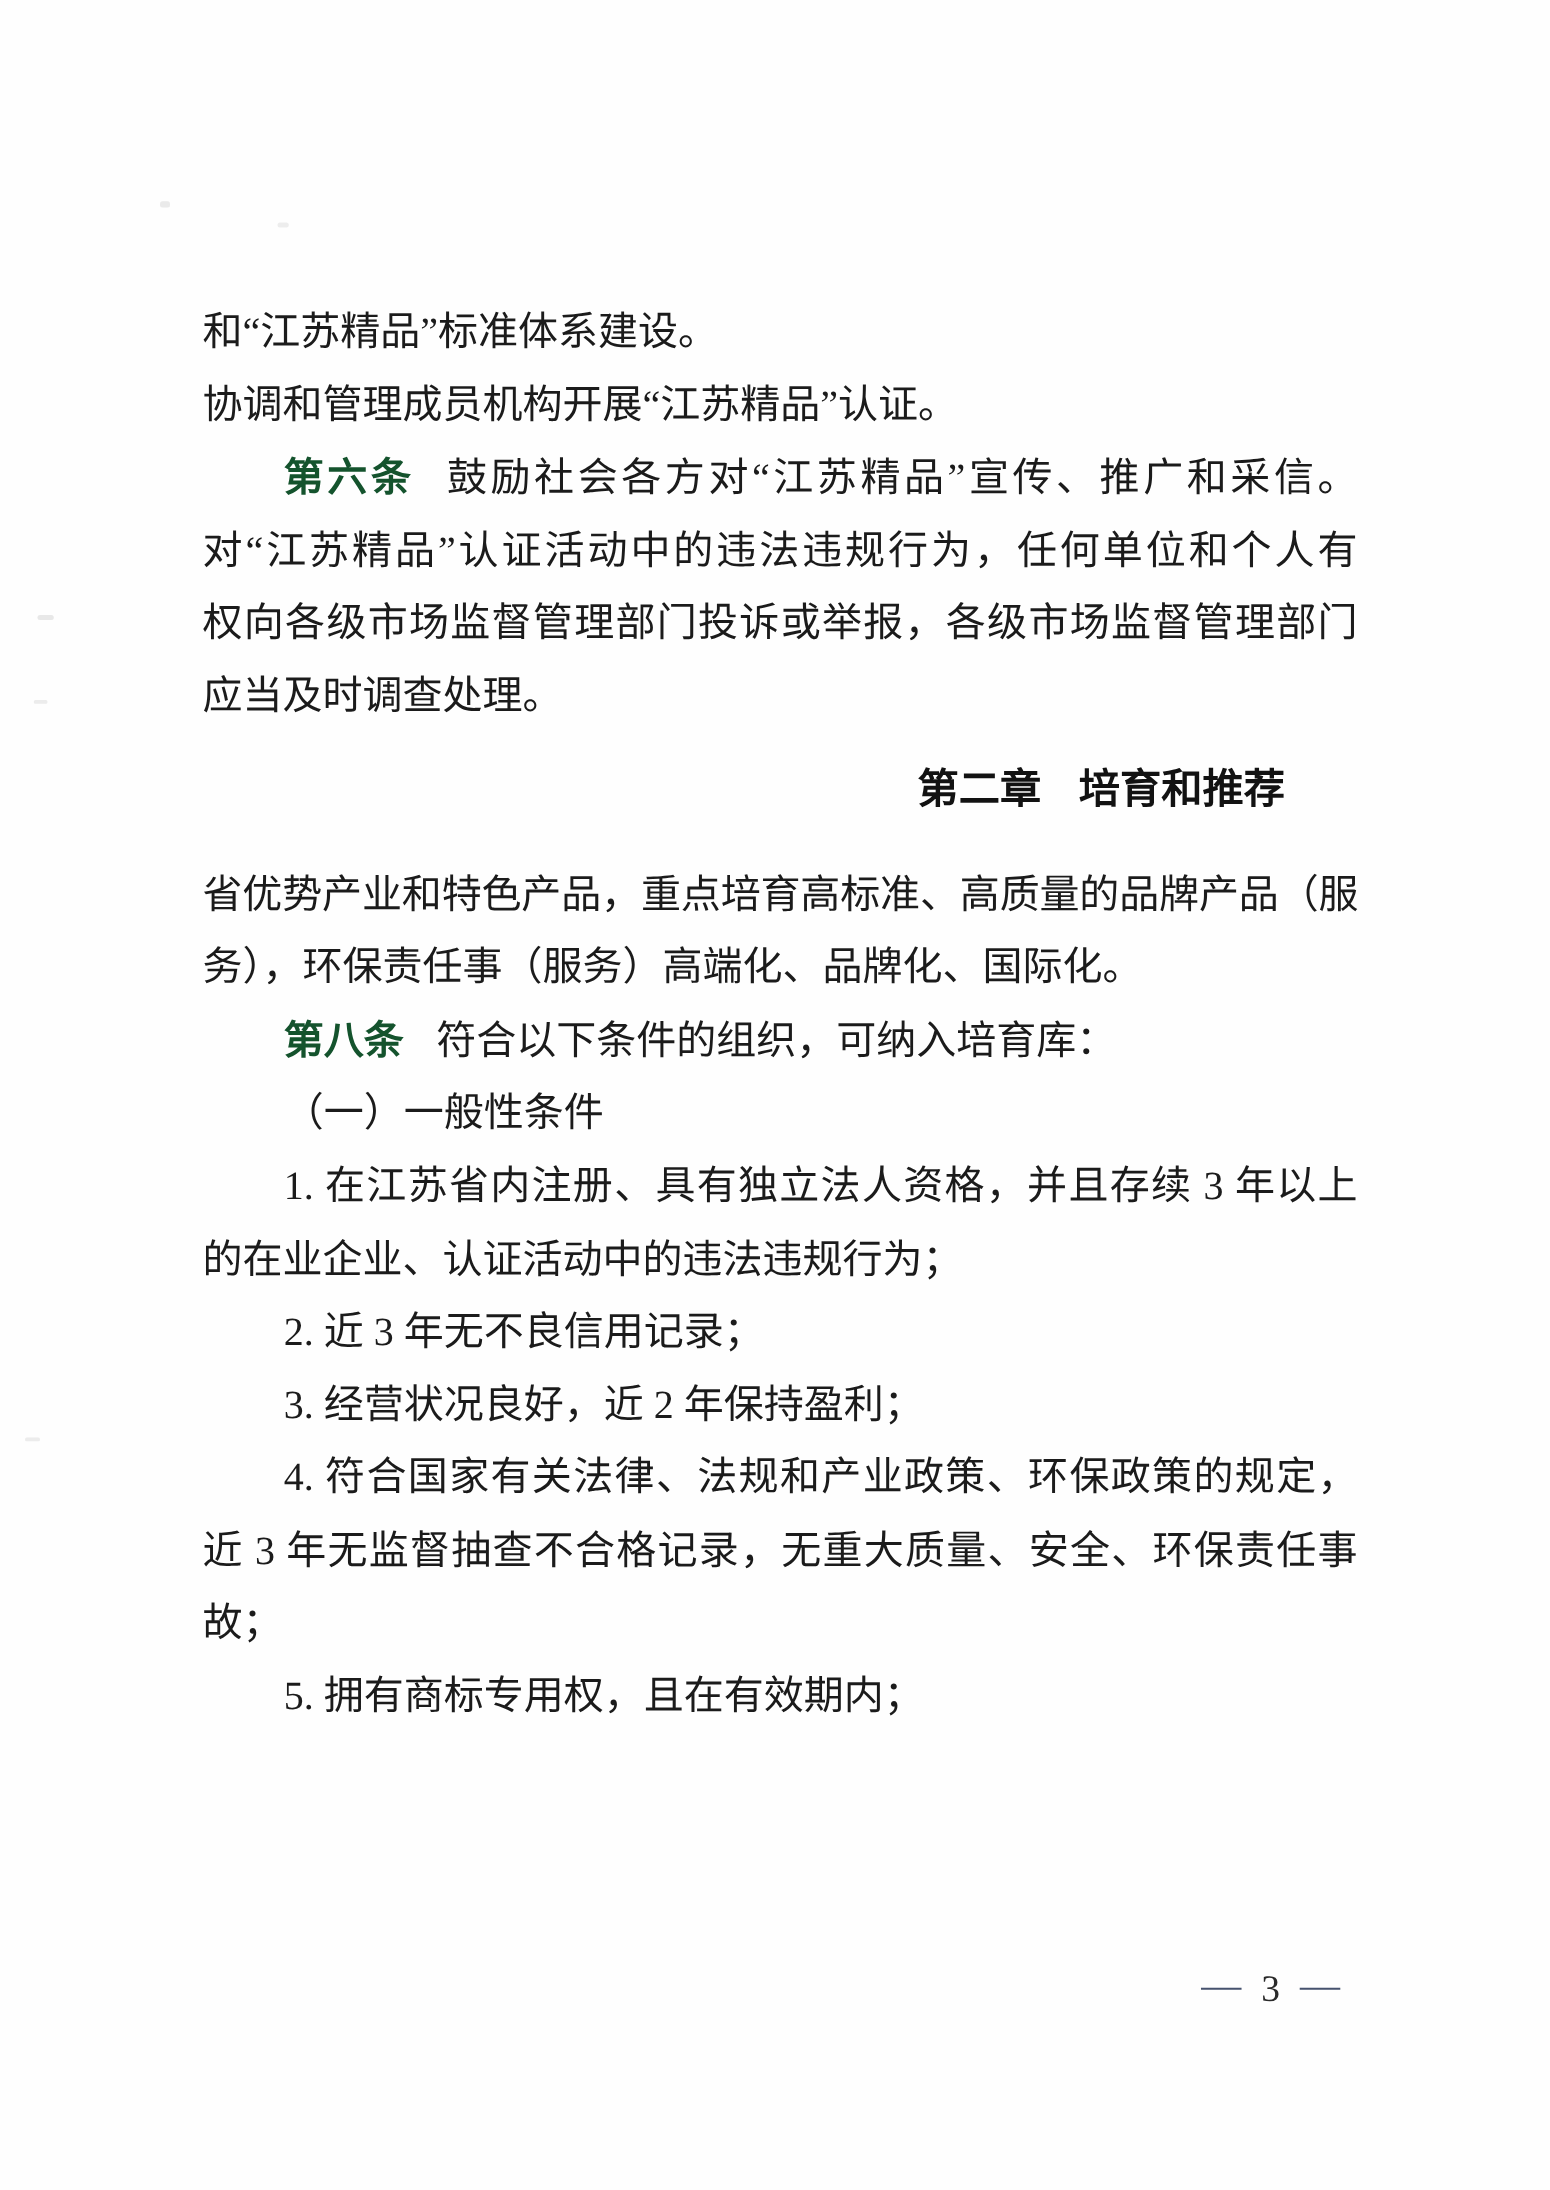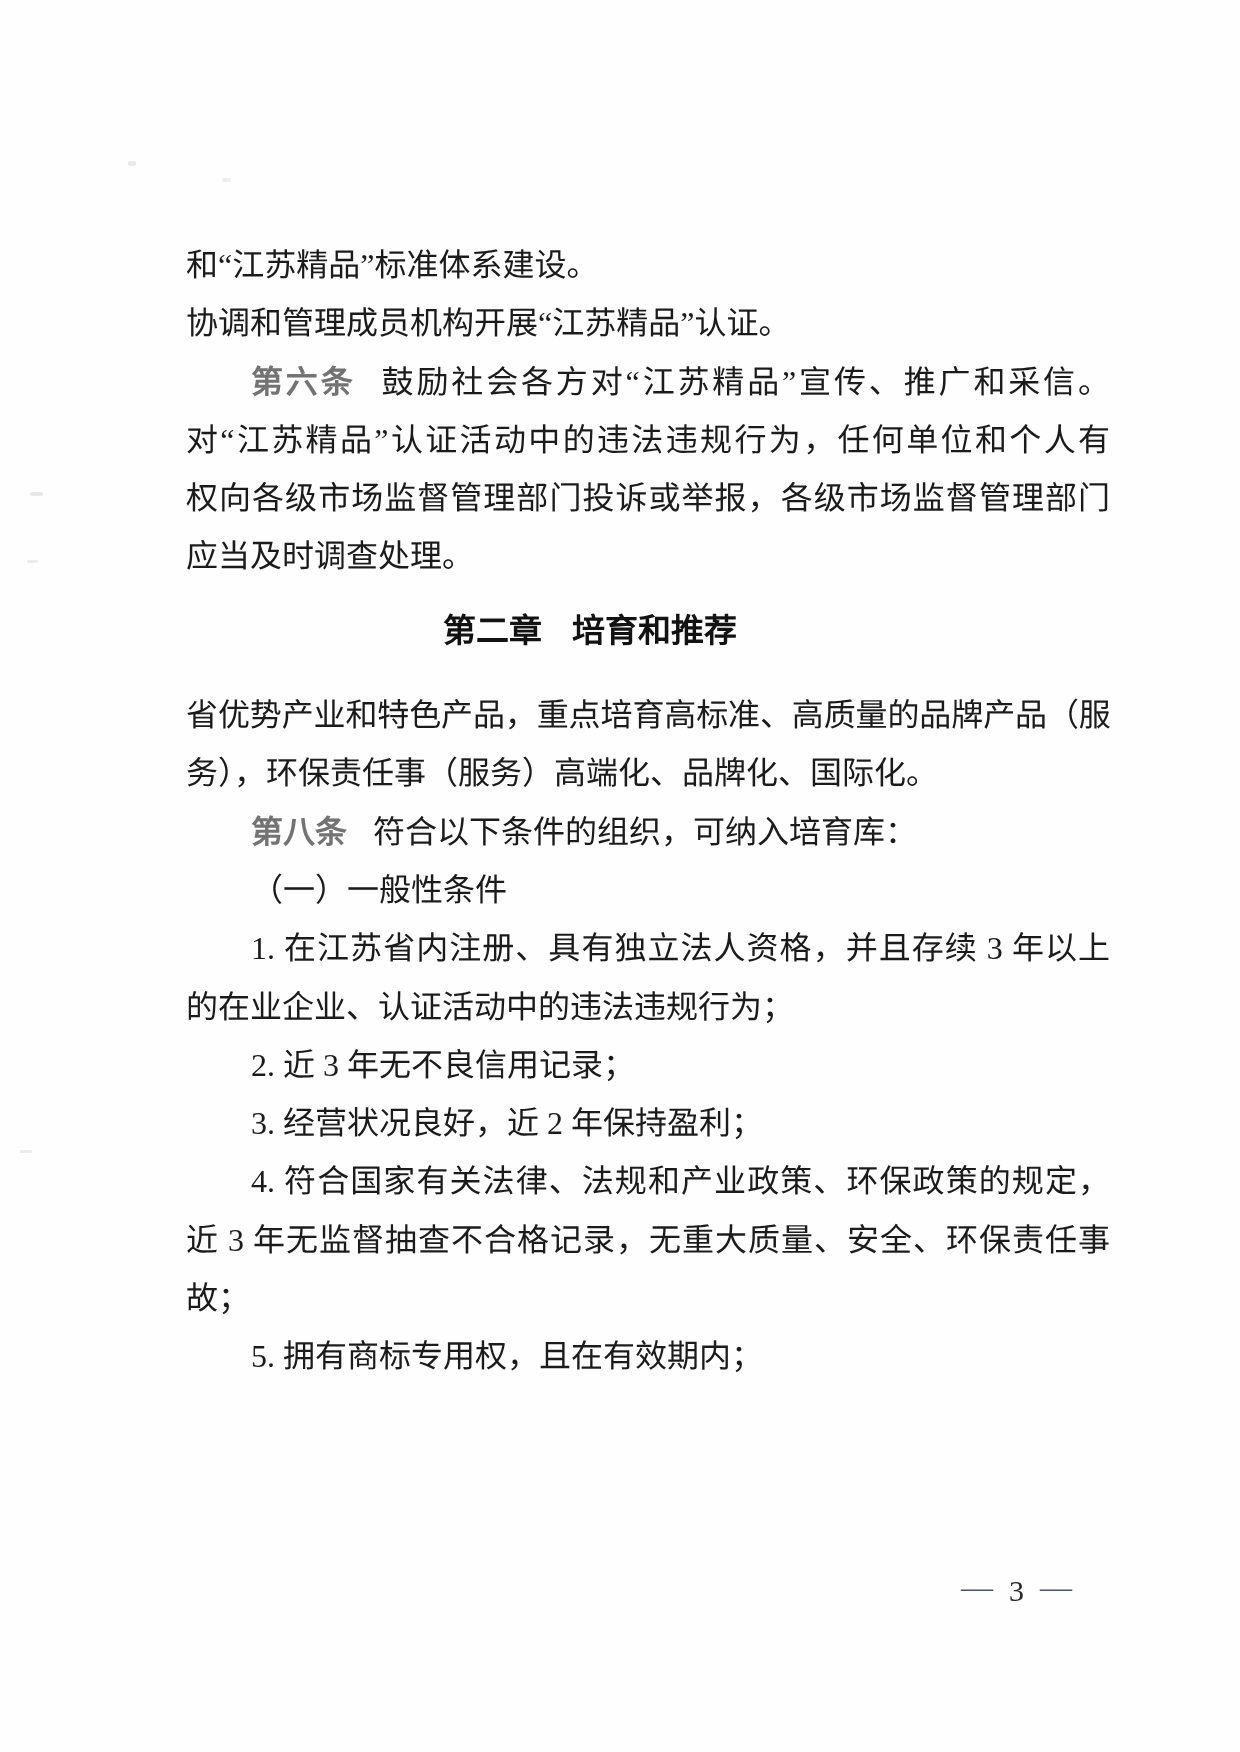--- a/index.html
+++ b/index.html
@@ -7,48 +7,48 @@
     position: relative;
     width: 1240px;
     height: 1752px;
     background: #fefefe;
     overflow: hidden;
     font-family: "Liberation Serif", "DejaVu Serif", serif;
     color: #1b1b1b;
   }
   .col {
     position: absolute;
-    left: 186px;
+    left: 162px;
     top: 236px;
     width: 924px;
     font-size: 32px;
   }
   .ln {
     height: 58.3px;
     line-height: 58.3px;
     white-space: nowrap;
   }
   .j {
     white-space: normal;
     text-align: justify;
     text-align-last: justify;
   }
   .ind { text-indent: 65px; }
   .tight { letter-spacing: -0.8px; }
   .lead {
     font-family: "Liberation Sans", "DejaVu Sans", sans-serif;
     font-weight: 700;
     margin-right: 26px;
-    color: #737373;
+    color: #14532d;
   }
   .heading {
     height: 58.3px;
     line-height: 58.3px;
     margin: 16px 0 26px 0;
-    text-align: center;
+    text-align: right;
     transform: translateX(-58px);
     font-family: "Liberation Sans", "DejaVu Sans", sans-serif;
     font-weight: 700;
     font-size: 33px;
     color: #121212;
     white-space: nowrap;
   }
   .heading .gap { display: inline-block; width: 30px; }
   .pageno {
     position: absolute;

